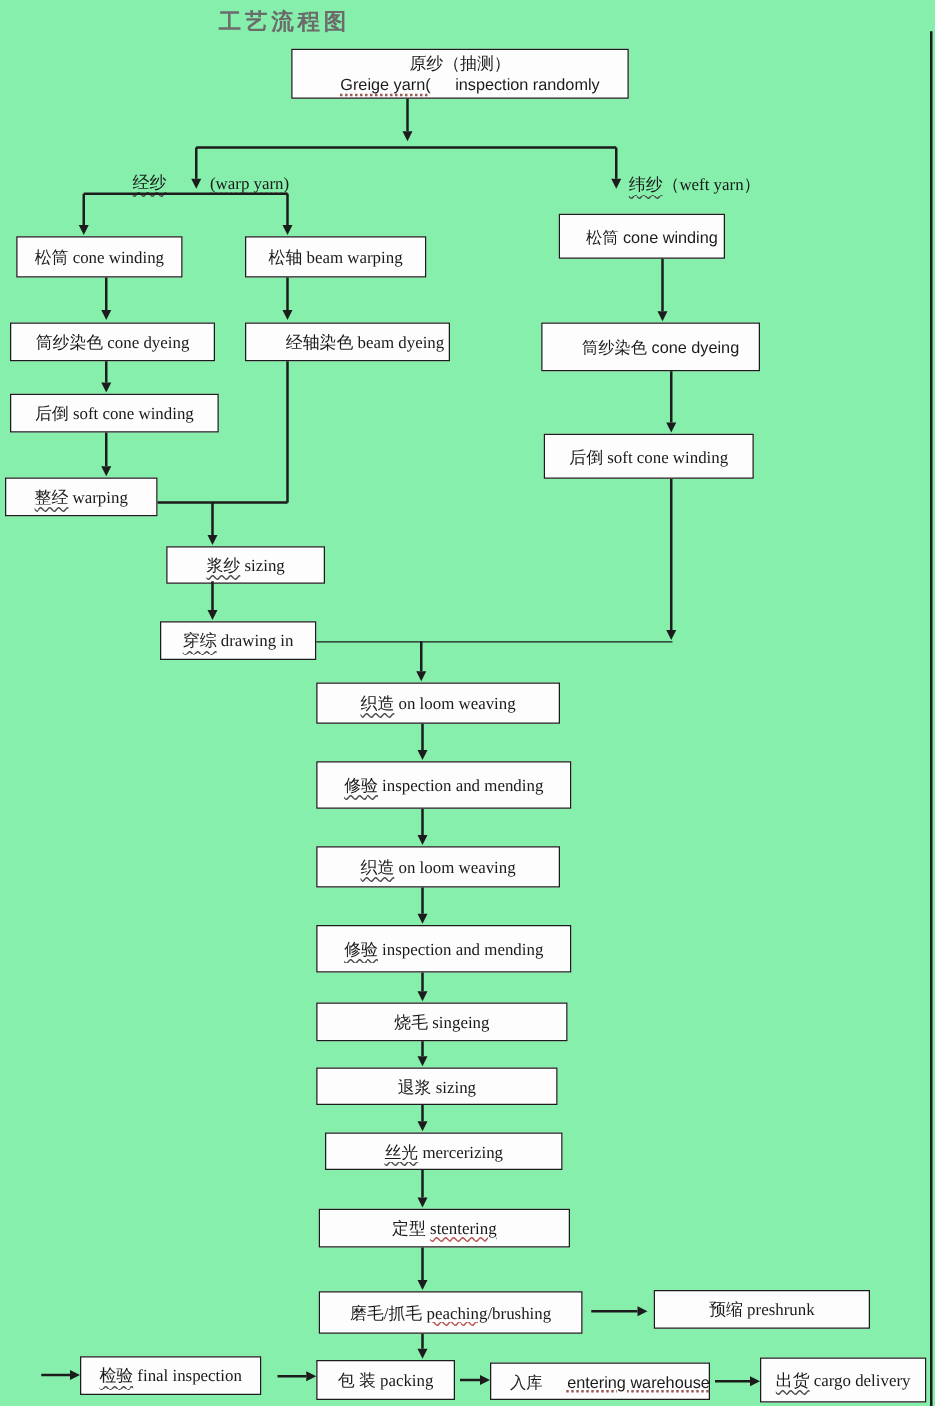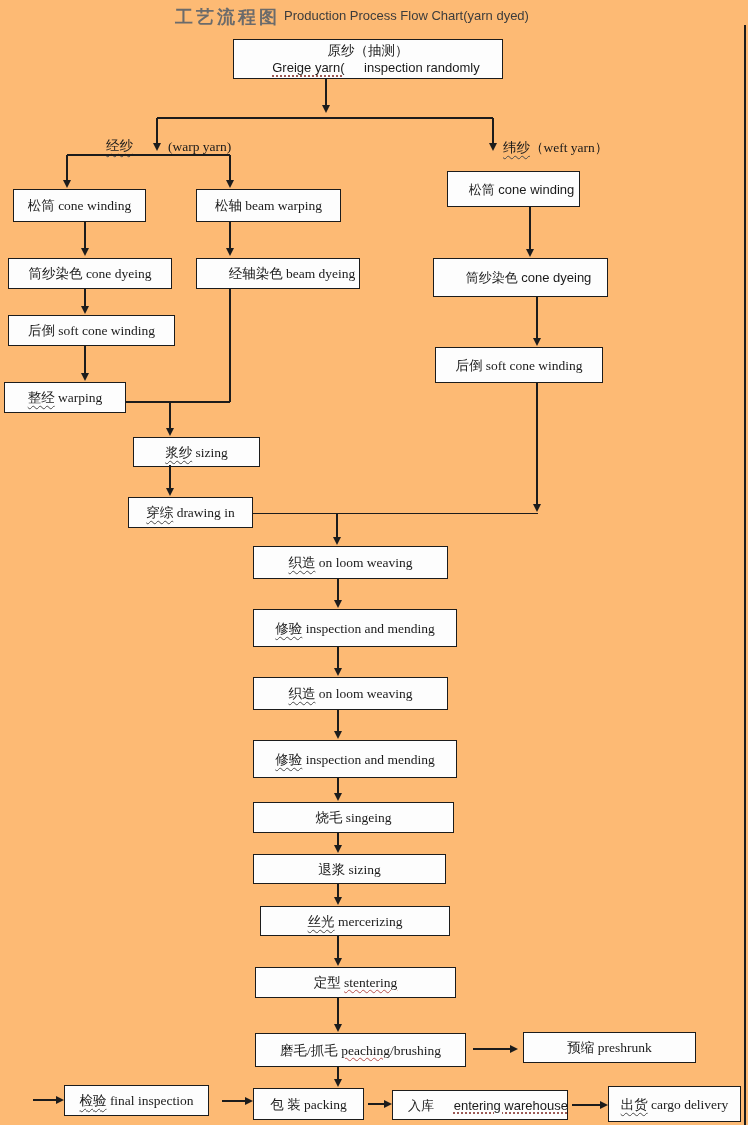--- a/index.html
+++ b/index.html
@@ -1,18 +1,18 @@
 <!DOCTYPE html>
 <html><head>
 <meta charset="utf-8">
 <style>
   html,body{margin:0;padding:0;background:#ffffff;}
   #canvas{
     position:relative;width:748px;height:1125px;
-    background:#fdba74;overflow:hidden;
+    background:#86efac;overflow:hidden;
     font-family:"Liberation Serif","DejaVu Serif",serif;
     color:#1a1a1a;
   }
   .title-cjk{
     position:absolute;left:175px;top:5px;
     font-size:18px;letter-spacing:3px;color:#6b6b6b;
     font-family:"Liberation Serif","DejaVu Serif",serif;font-weight:bold;
   }
   .title-en{
     position:absolute;left:284px;top:8px;
@@ -33,21 +33,20 @@
   .cline{position:absolute;background:#1c1c1c;}
   .shaft{position:absolute;background:#1c1c1c;}
   .head-down{position:absolute;width:0;height:0;border-left:4.5px solid transparent;border-right:4.5px solid transparent;border-top:8px solid #1c1c1c;}
   .head-right{position:absolute;width:0;height:0;border-top:4.5px solid transparent;border-bottom:4.5px solid transparent;border-left:8px solid #1c1c1c;}
 </style>
 </head>
 <body>
 
 <div id="canvas">
   <div class="title-cjk">工艺流程图</div>
-  <div class="title-en">Production Process Flow Chart(yarn dyed)</div>
 <div class="node" style="left: 233px; top: 39px; width: 270px; height: 40px;">
       <div class="row"><span>原纱（抽测）</span></div>
       <div class="row"><span class="u-dot sans">Greige yarn(</span><span class="sans"> inspection randomly</span></div>
     </div>
     <div class="node" style="left: 13px; top: 189px; width: 133px; height: 33px;">
       <div class="row"><span>松筒 cone winding</span></div>
     </div>
     <div class="node" style="left: 196px; top: 189px; width: 145px; height: 33px;">
       <div class="row"><span>松轴 beam warping</span></div>
     </div>

